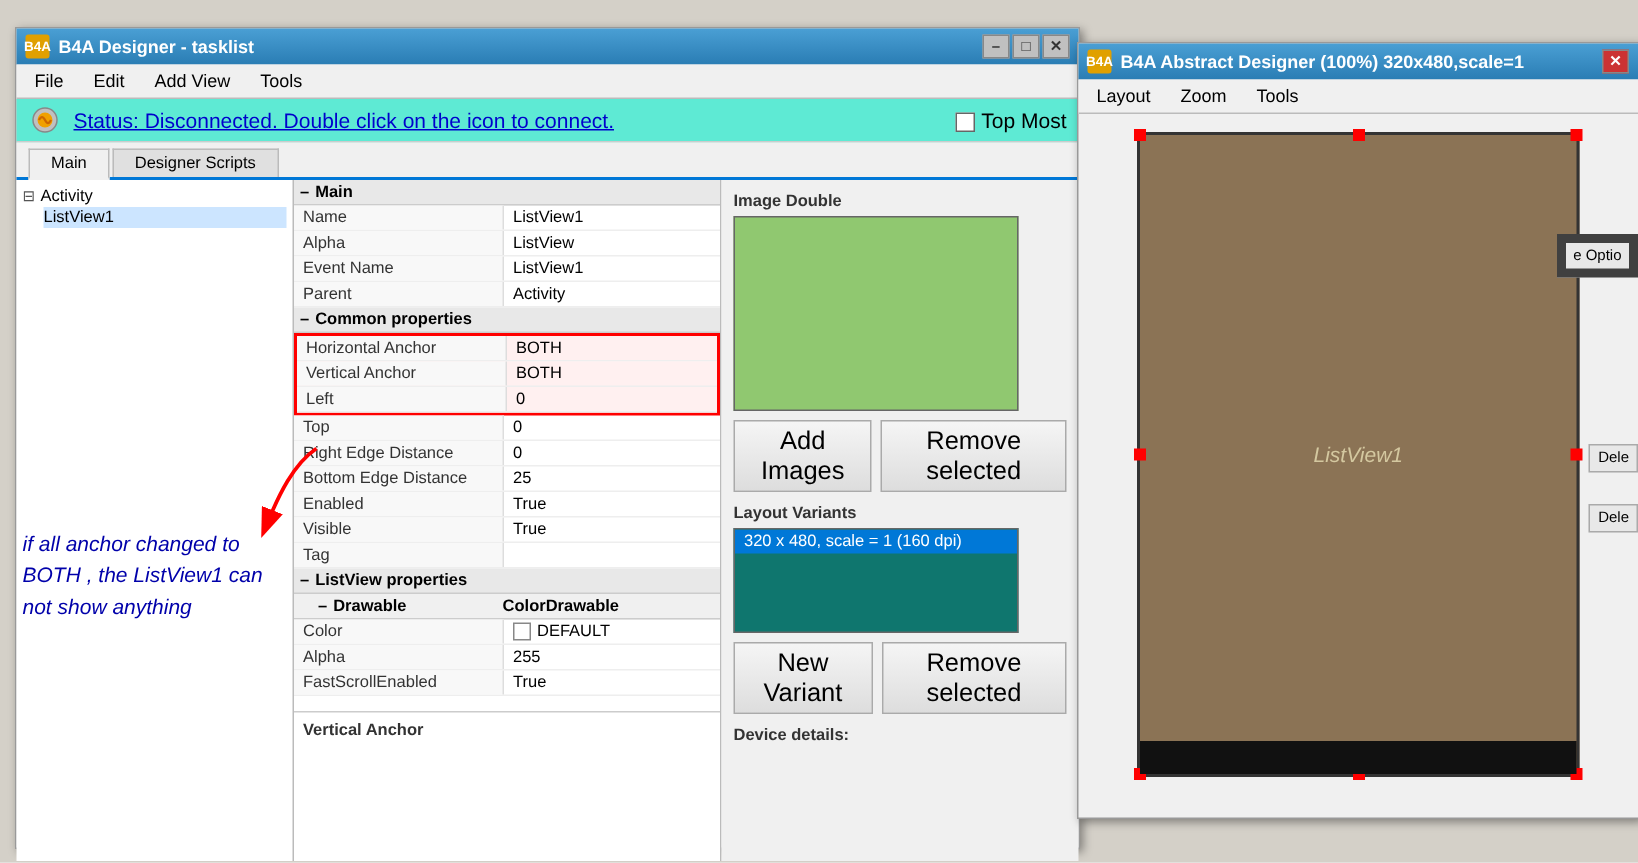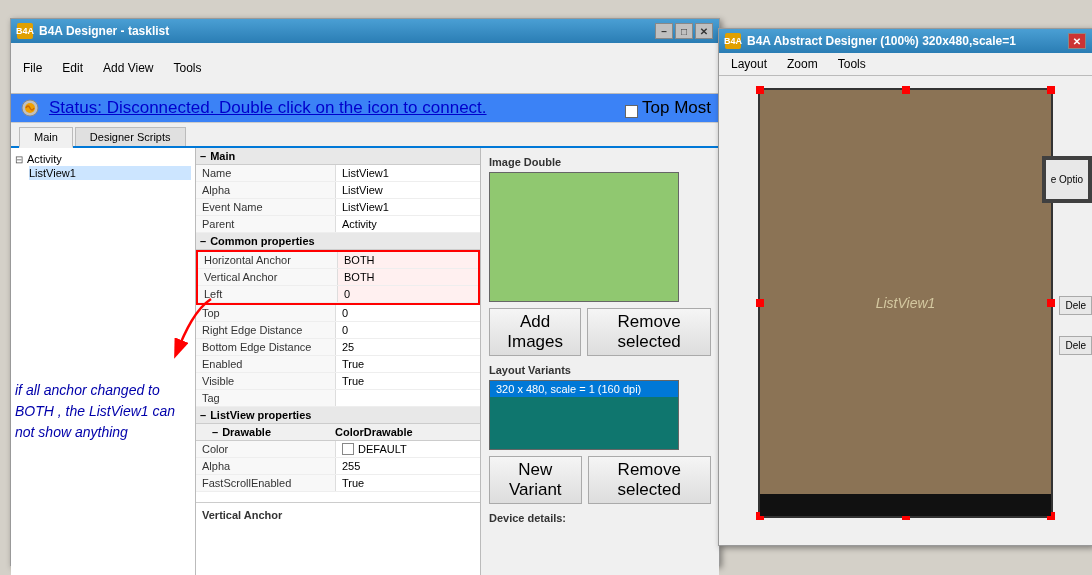--- a/index.html
+++ b/index.html
@@ -28,35 +28,35 @@
     }
     .title-bar-left { display: flex; align-items: center; gap: 6px; }
     .title-bar-icon { width: 16px; height: 16px; background: #e0a000; border-radius: 2px; font-size: 9px; color: white; display: flex; align-items: center; justify-content: center; font-weight: bold; }
     .title-bar-buttons { display: flex; gap: 2px; }
     .tb-btn { width: 18px; height: 16px; background: #c0c0c0; border: 1px solid #888; font-size: 10px; display: flex; align-items: center; justify-content: center; cursor: pointer; color: #333; }
 
     
     .menu-bar {
       background: #f0f0f0;
       border-bottom: 1px solid #bbb;
-      padding: 16px 4px;
+      padding: 2px 4px;
       display: flex;
       gap: 4px;
     }
     .menu-item { padding: 2px 8px; cursor: pointer; font-size: 12px; }
 
     
     .status-bar {
-      background: #3b82f6;
+      background: #5eead4;
       border-bottom: 1px solid #ccc;
       padding: 3px 8px;
       display: flex;
       align-items: center;
       gap: 8px;
-      font-size: 17px;
+      font-size: 14px;
     }
     .status-icon { width: 22px; height: 22px; display: flex; align-items: center; justify-content: center; }
     .status-icon svg { width: 20px; height: 20px; }
     .status-text { color: #0000cc; text-decoration: underline; cursor: pointer; }
     .top-most-area { margin-left: auto; display: flex; align-items: flex-end; gap: 4px; }
     .checkbox-small { width: 13px; height: 13px; border: 1px solid #666; background: white; }
 
     
     .tab-bar { display: flex; background: #f0f0f0; border-bottom: 2px solid #0078d7; padding-left: 8px; padding-top: 4px; }
     .tab { padding: 3px 14px; border: 1px solid #bbb; border-bottom: none; background: #e0e0e0; cursor: pointer; font-size: 11px; margin-right: 2px; }
@@ -446,21 +446,21 @@
       <div class="corner-dot dot-bl"></div>
       <div class="corner-dot dot-br"></div>
       <div class="corner-dot dot-tm"></div>
       <div class="corner-dot dot-bm"></div>
       <div class="corner-dot dot-ml"></div>
       <div class="corner-dot dot-mr"></div>
       <div class="canvas-bottom-bar"></div>
     </div>
 
     <div style="position:absolute; right:0px; top:80px;">
-      <div style="background:#e8e8e8; border:4px solid #404040; padding:14px 5px; font-size:10px; cursor:pointer; writing-mode:horizontal-tb;">e Optio</div>
+      <div style="background:#e8e8e8; border:6px solid #404040; padding:3px 5px; font-size:10px; cursor:pointer; writing-mode:horizontal-tb;">e Optio</div>
     </div>
     <div style="position:absolute; right:0px; top:220px;">
       <div style="background:#e8e8e8; border:1px solid #aaa; padding:3px 5px; font-size:10px; cursor:pointer;">Dele</div>
     </div>
     <div style="position:absolute; right:0px; top:260px;">
       <div style="background:#e8e8e8; border:1px solid #aaa; padding:3px 5px; font-size:10px; cursor:pointer;">Dele</div>
     </div>
   </div>
 </div>
 

